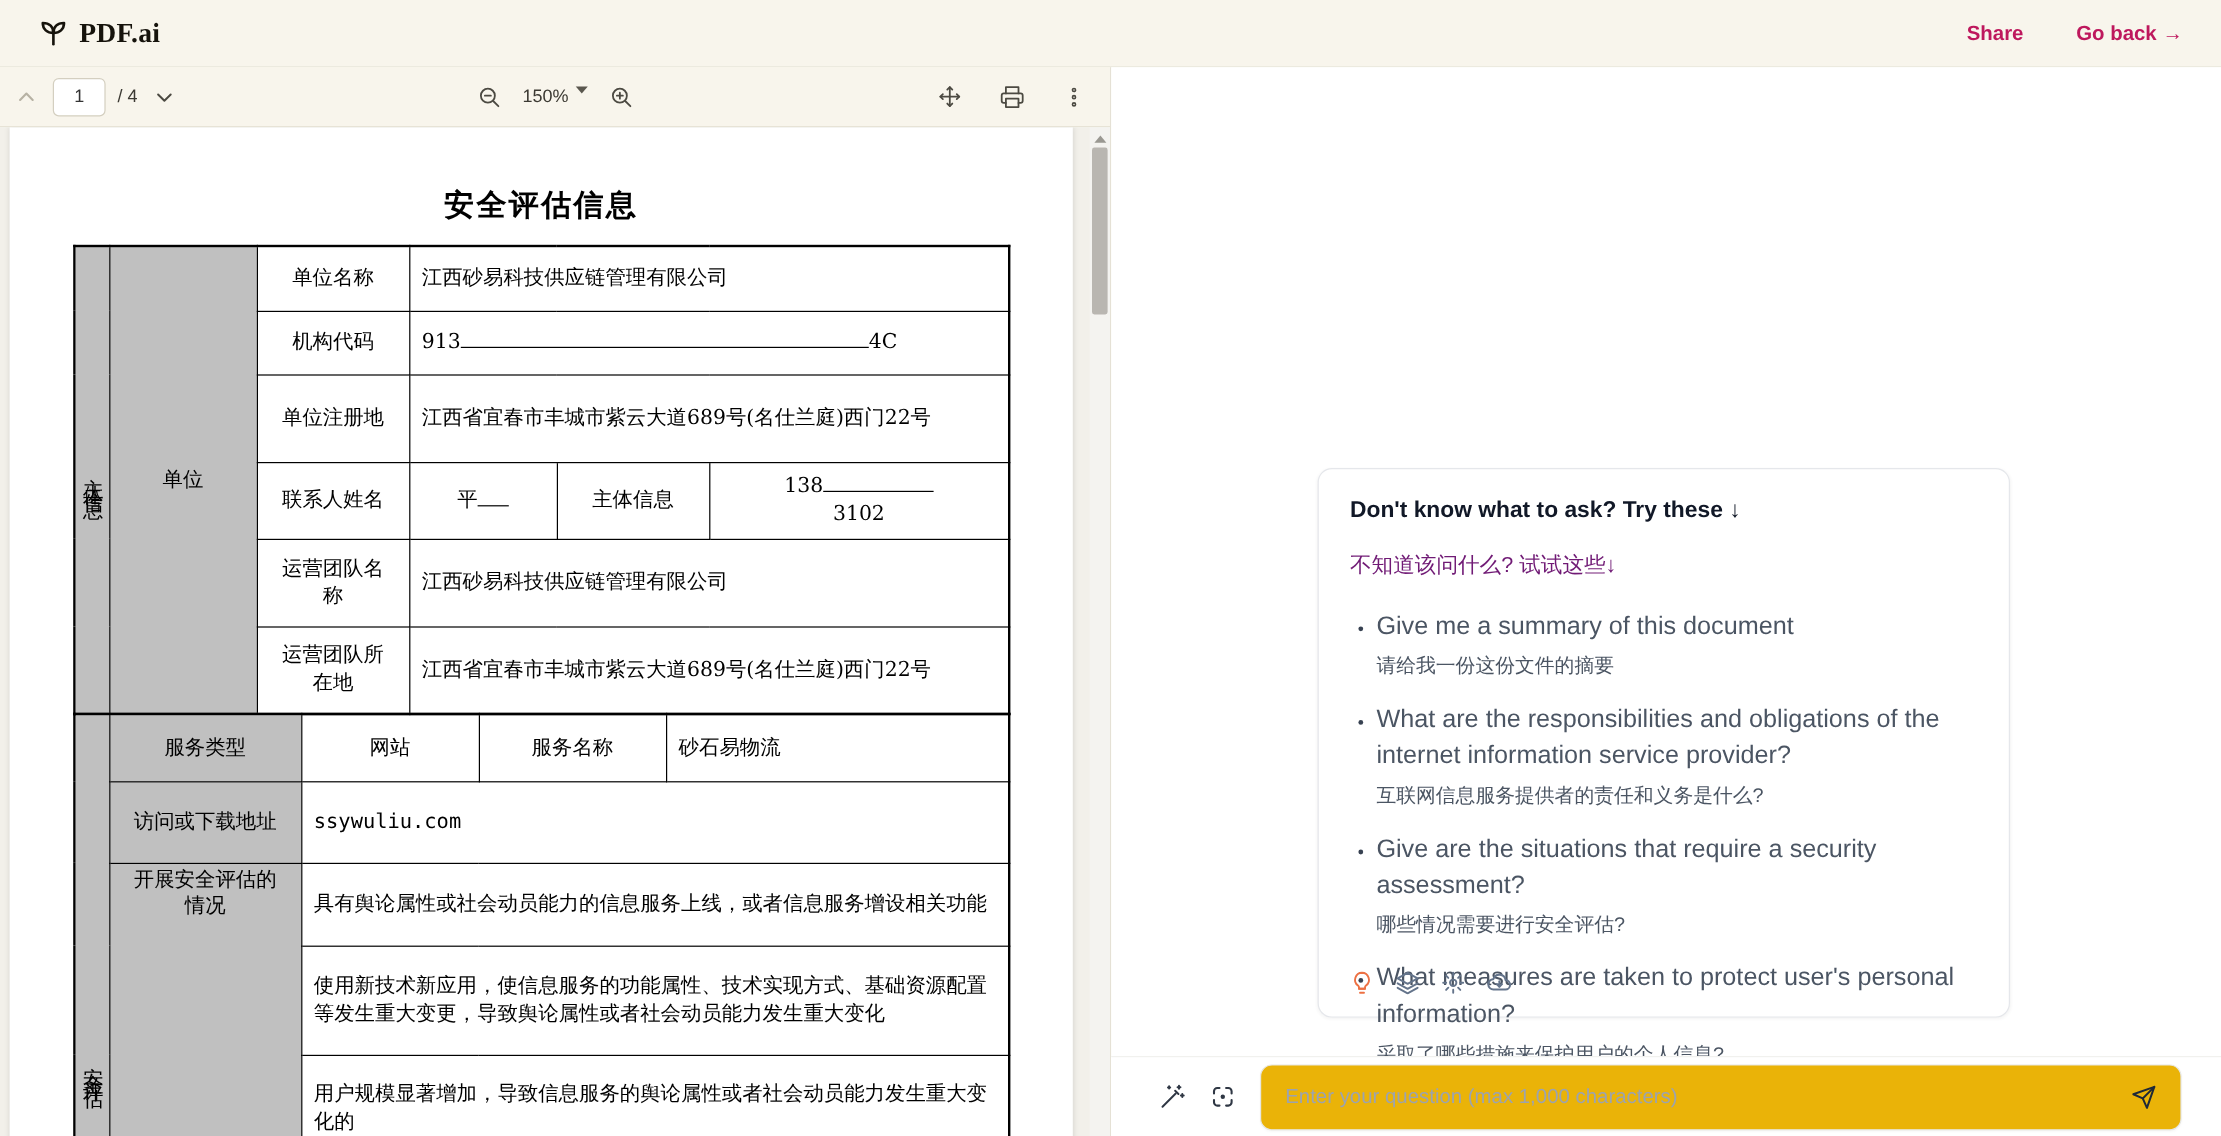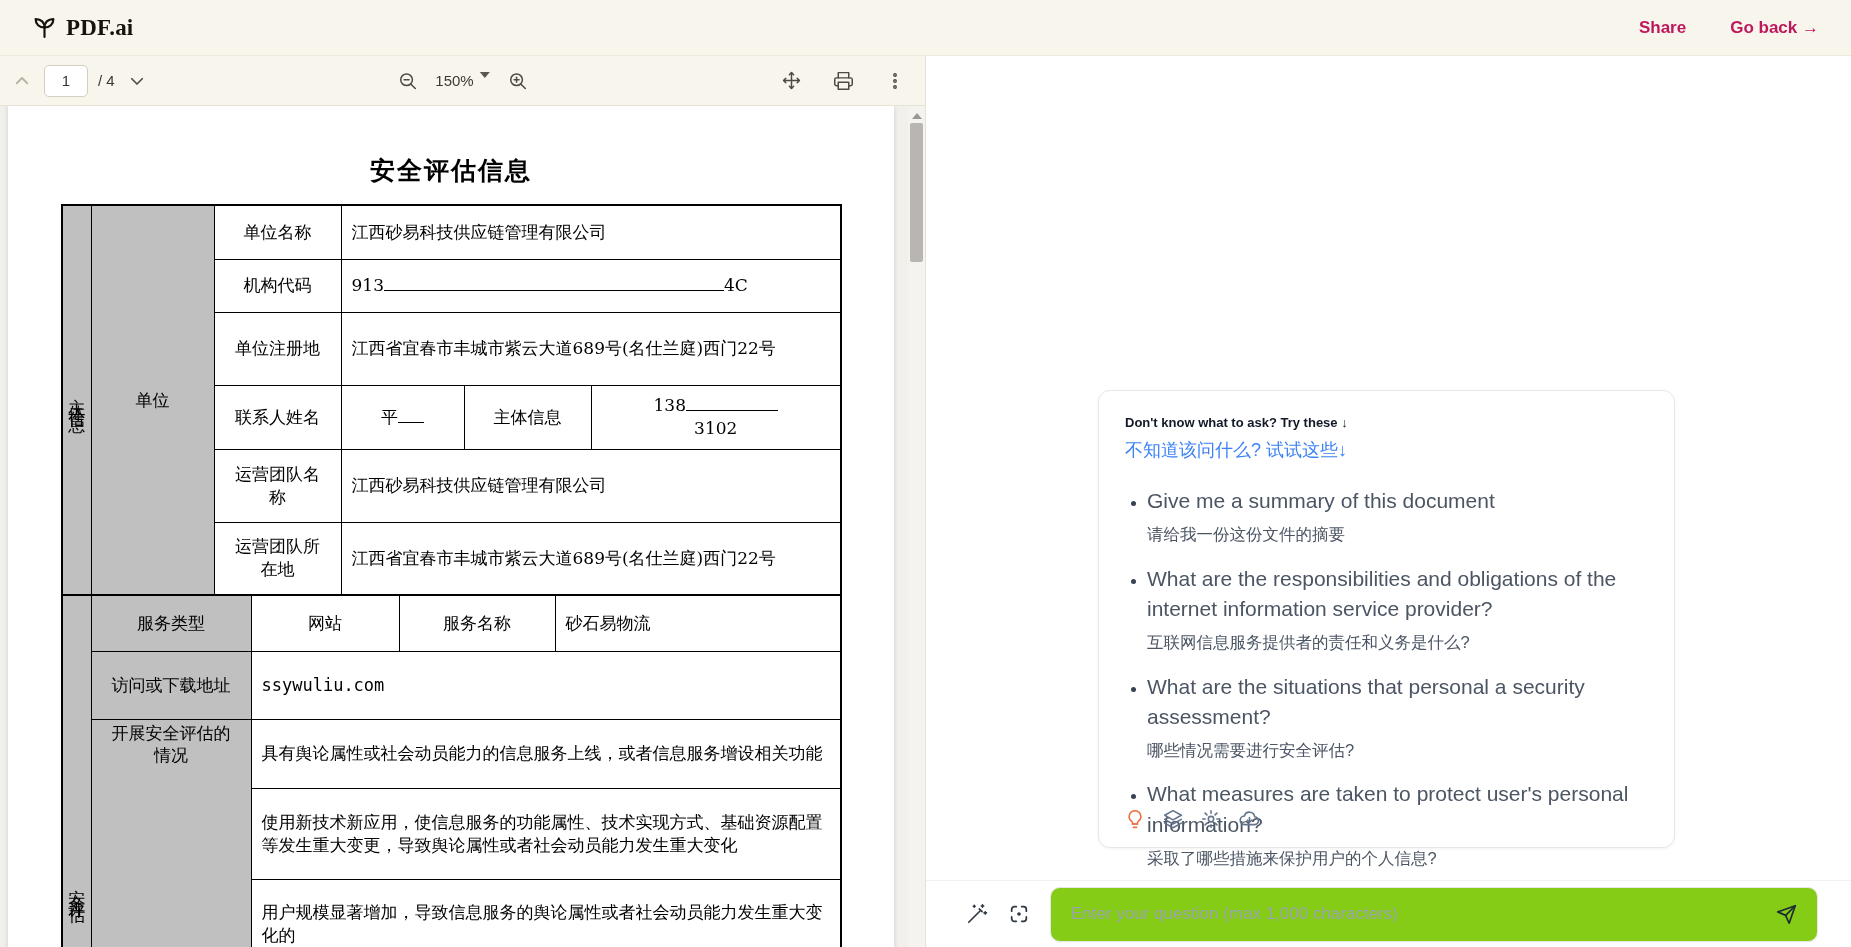--- a/index.html
+++ b/index.html
@@ -58,34 +58,34 @@
   .pad-down { padding-top:280px; vertical-align:top !important; }
   .pad-down2 { padding-top:168px; vertical-align:top !important; }
   .uline { display:inline-block; border-bottom:1.5px solid #000; height:14px; vertical-align:baseline; }
   .phone-l1, .phone-l2 { text-align:center; }
 
   
   .right-pane { position:absolute; top:56px; left:926px; right:0; bottom:0; background:#ffffff; }
   .suggest-card { position:absolute; left:172px; top:334px; width:577px; height:458px;
                   background:#fff; border:1px solid #e5e7eb; border-radius:12px;
                   box-shadow:0 1px 3px rgba(0,0,0,0.05); padding:24px 26px; }
-  .sc-title-en { font-size:13px; font-weight:700; color:#111827; }
-  .sc-title-zh { font-size:18px; color:#3b82f6; margin-top:8px; }
+  .sc-title-en { font-size:19px; font-weight:700; color:#111827; }
+  .sc-title-zh { font-size:18px; color:#701a75; margin-top:22px; }
   .sc-list { margin-top:24px; list-style:disc; padding-left:22px; color:#374151; }
   .sc-list li { margin-bottom:17px; }
   .q-en { font-size:21px; line-height:1.45; color:#4b5563; cursor:pointer; }
   .q-zh { font-size:16.5px; line-height:1.4; color:#4b5563; margin-top:7px; cursor:pointer; }
   .sc-icons { position:absolute; left:26px; bottom:18px; display:flex; align-items:center; gap:18px; }
   .sc-icon { cursor:pointer; display:flex; }
 
   .chat-input-bar { position:absolute; left:0; right:0; bottom:0; height:67px; background:#fff;
                     border-top:1px solid #f1f1ee; display:flex; align-items:center;
                     padding:0 33px 0 40px; gap:20px; }
   .bar-icon { cursor:pointer; display:flex; }
-  .question-box { flex:1; height:55px; border:1px solid #e7e7e3; border-radius:10px; background:#84cc16;
+  .question-box { flex:1; height:55px; border:1px solid #e7e7e3; border-radius:10px; background:#eab308;
                   display:flex; align-items:center; padding:0 20px;
                   box-shadow:0 1px 2px rgba(0,0,0,0.03); }
   .question-input { flex:1; border:none; outline:none; font-size:17px; color:#1f2937; background:transparent; }
   .question-input::placeholder { color:#9ca3af; }
   .send-btn { cursor:pointer; display:flex; margin-left:12px; }
 </style>
 </head>
 <body>
 
 <div class="app">
@@ -272,21 +272,21 @@
       <ul class="sc-list">
         <li>
           <div class="q-en">Give me a summary of this document</div>
           <div class="q-zh">请给我一份这份文件的摘要</div>
         </li>
         <li>
           <div class="q-en">What are the responsibilities and obligations of the internet information service provider?</div>
           <div class="q-zh">互联网信息服务提供者的责任和义务是什么?</div>
         </li>
         <li>
-          <div class="q-en">What are the situations that personal a security assessment?</div>
+          <div class="q-en">Give are the situations that require a security assessment?</div>
           <div class="q-zh">哪些情况需要进行安全评估?</div>
         </li>
         <li>
           <div class="q-en">What measures are taken to protect user's personal information?</div>
           <div class="q-zh">采取了哪些措施来保护用户的个人信息?</div>
         </li>
       </ul>
       <div class="sc-icons">
         <span class="sc-icon">
           <svg class="ic" width="20" height="20" viewBox="0 0 24 24" fill="none" stroke="#ed7144" stroke-width="1.9" stroke-linecap="round" stroke-linejoin="round">

